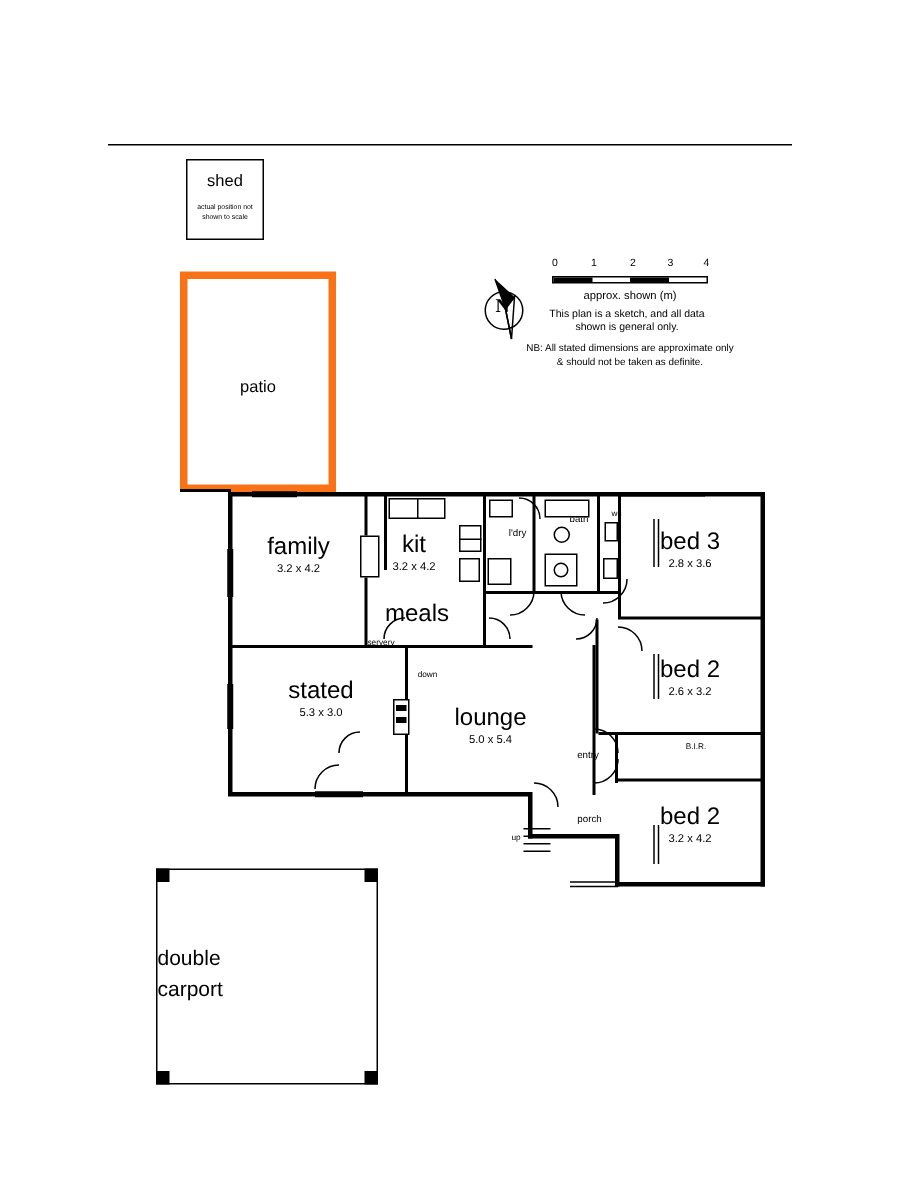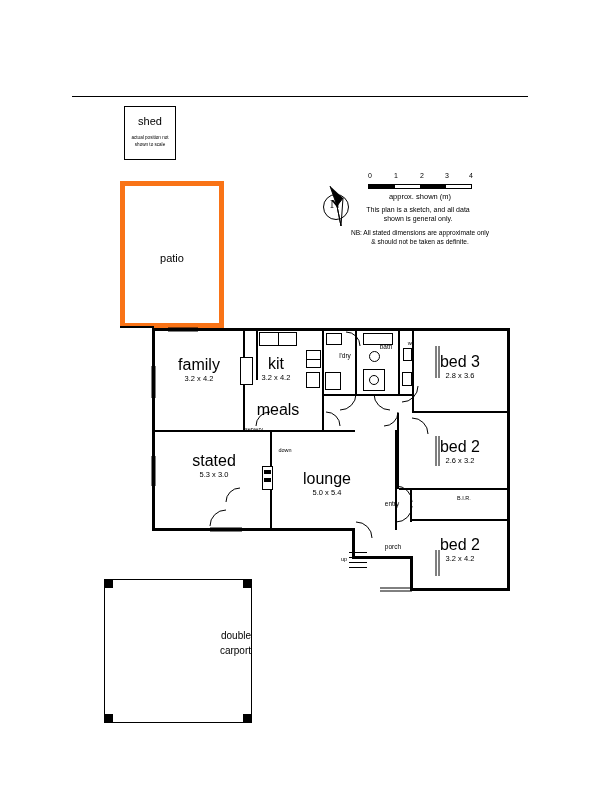--- a/index.html
+++ b/index.html
@@ -89,21 +89,21 @@
   
   #carport {
     position: absolute;
     left: 104px; top: 579px;
     width: 148px; height: 144px;
     border: 1px solid #000;
     box-sizing: border-box;
   }
   #carport .clabel {
     position: absolute; left: 0; top: 48px; width: 100%;
-    text-align: right; font-size: 10px; line-height: 1.5;
+    text-align: left; font-size: 14px; line-height: 1.5;
   }
   .post { position: absolute; width: 9px; height: 9px; background: #000; }
 
   
   #scale {
     position: absolute; left: 368px; top: 172px; width: 110px;
   }
   #scale .ticks { position: relative; height: 14px; }
   #scale .ticknum { position: absolute; top: 0; font-size: 7px; transform: translateX(-50%); }
   #scale .bar {

